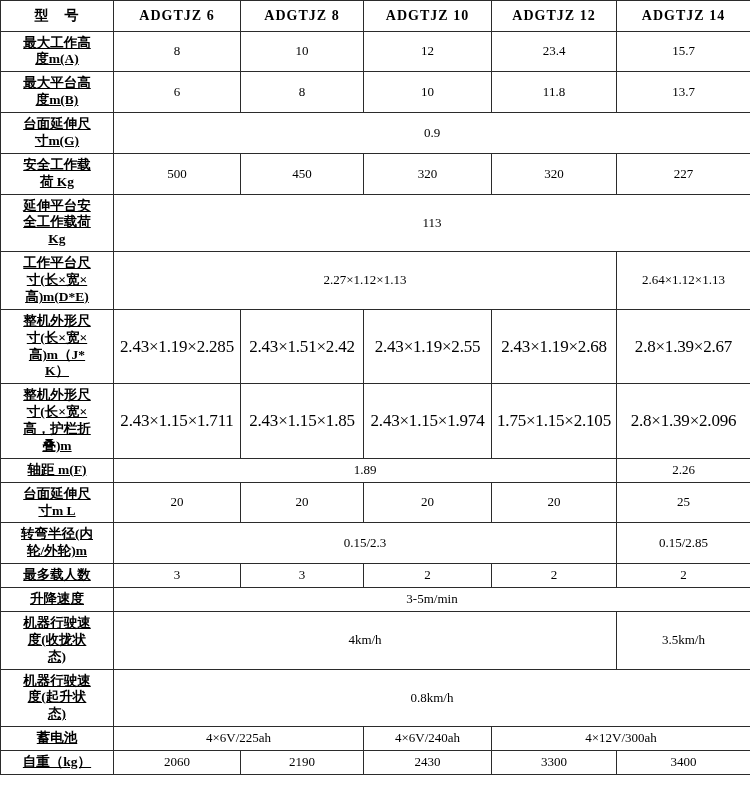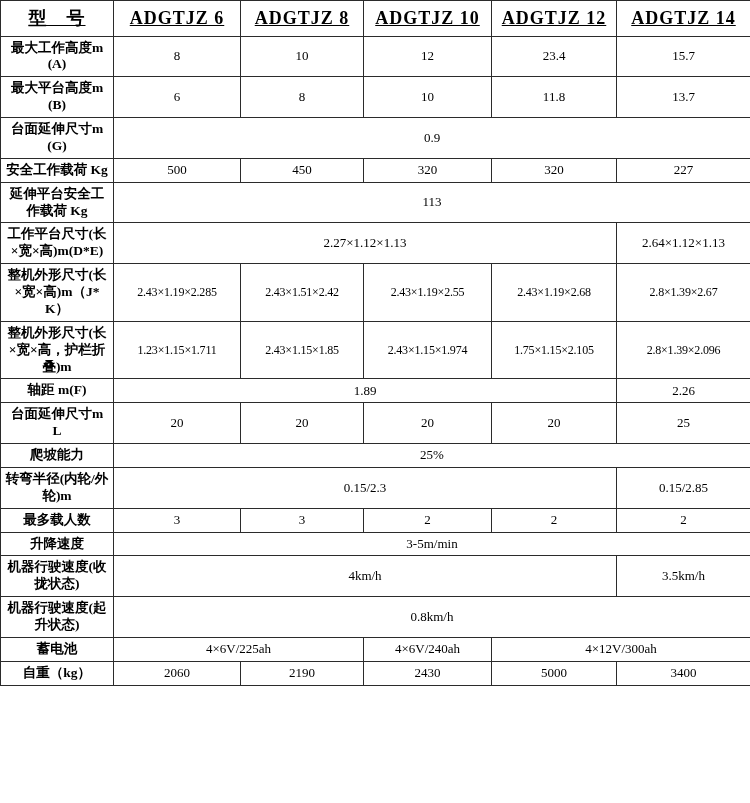--- a/index.html
+++ b/index.html
@@ -25,31 +25,31 @@
     vertical-align: middle;
     padding: 2px 1px;
     line-height: 1.25;
     font-size: 13px;
     word-break: break-all;
   }
   #spec-table td.label {
     font-weight: bold;
     font-size: 13.5px;
     letter-spacing: 0px;
-    padding: 3px 4px;
+    padding: 3px 18px;
+    text-decoration: underline;
   }
   #spec-table tr.head td {
     font-weight: bold;
-    font-size: 18px;
+    font-size: 14px;
     letter-spacing: 1px;
     padding: 6px 2px;
-    text-decoration: underline;
   }
   #spec-table td.val-small {
-    font-size: 12px;
+    font-size: 17px;
     letter-spacing: -0.2px;
   }
   col.c0 { width: 113px; }
   col.c1 { width: 127px; }
   col.c2 { width: 123px; }
   col.c3 { width: 128px; }
   col.c4 { width: 125px; }
   col.c5 { width: 134px; }
 </style>
 </head>
@@ -113,42 +113,38 @@
       <tr>
         <td class="label">整机外形尺寸(长×宽×高)m（J*K）</td>
         <td class="val-small">2.43×1.19×2.285</td>
         <td class="val-small">2.43×1.51×2.42</td>
         <td class="val-small">2.43×1.19×2.55</td>
         <td class="val-small">2.43×1.19×2.68</td>
         <td class="val-small">2.8×1.39×2.67</td>
       </tr>
       <tr>
         <td class="label">整机外形尺寸(长×宽×高，护栏折叠)m</td>
-        <td class="val-small">1.23×1.15×1.711</td>
+        <td class="val-small">2.43×1.15×1.711</td>
         <td class="val-small">2.43×1.15×1.85</td>
         <td class="val-small">2.43×1.15×1.974</td>
         <td class="val-small">1.75×1.15×2.105</td>
         <td class="val-small">2.8×1.39×2.096</td>
       </tr>
       <tr>
         <td class="label">轴距 m(F)</td>
         <td colspan="4">1.89</td>
         <td>2.26</td>
       </tr>
       <tr>
         <td class="label">台面延伸尺寸m L</td>
         <td>20</td>
         <td>20</td>
         <td>20</td>
         <td>20</td>
         <td>25</td>
-      </tr>
-      <tr>
-        <td class="label">爬坡能力</td>
-        <td colspan="5">25%</td>
       </tr>
       <tr>
         <td class="label">转弯半径(内轮/外轮)m</td>
         <td colspan="4">0.15/2.3</td>
         <td>0.15/2.85</td>
       </tr>
       <tr>
         <td class="label">最多载人数</td>
         <td>3</td>
         <td>3</td>
@@ -173,17 +169,17 @@
         <td class="label">蓄电池</td>
         <td colspan="2">4×6V/225ah</td>
         <td>4×6V/240ah</td>
         <td colspan="2">4×12V/300ah</td>
       </tr>
       <tr>
         <td class="label">自重（kg）</td>
         <td>2060</td>
         <td>2190</td>
         <td>2430</td>
-        <td>5000</td>
+        <td>3300</td>
         <td>3400</td>
       </tr>
     </tbody>
 </table>
 
 </body></html>

